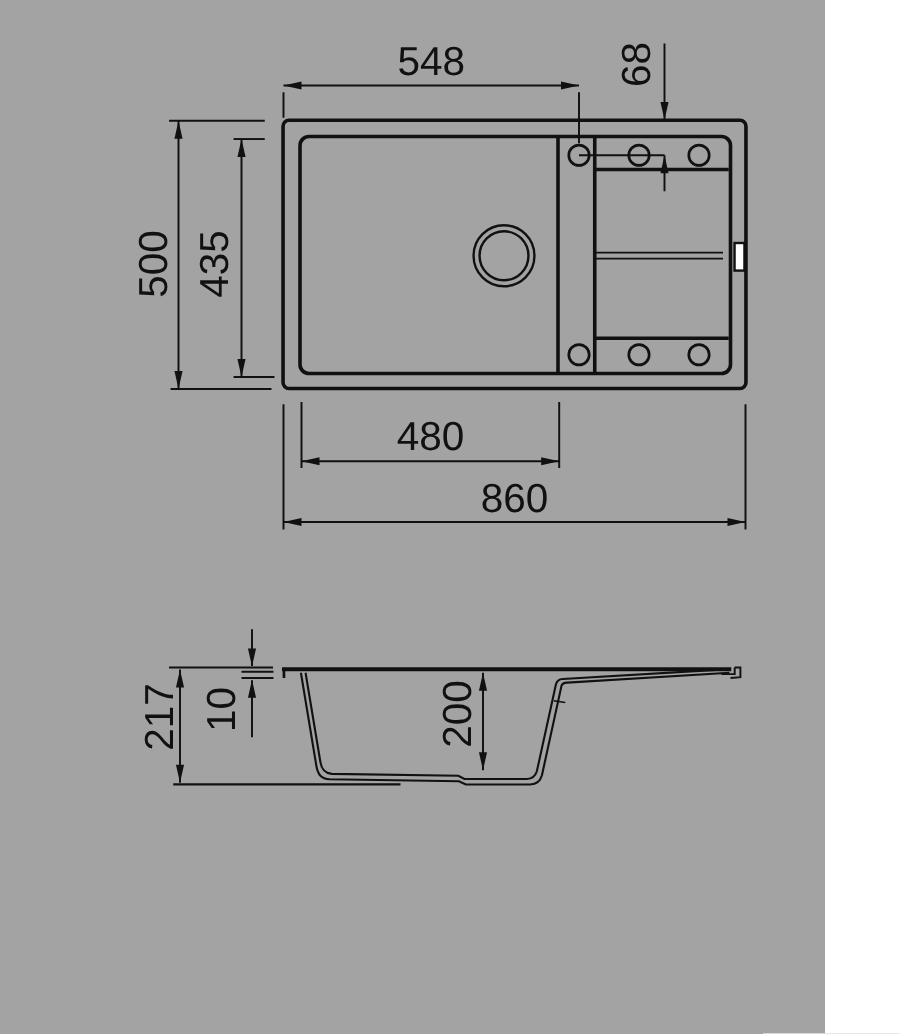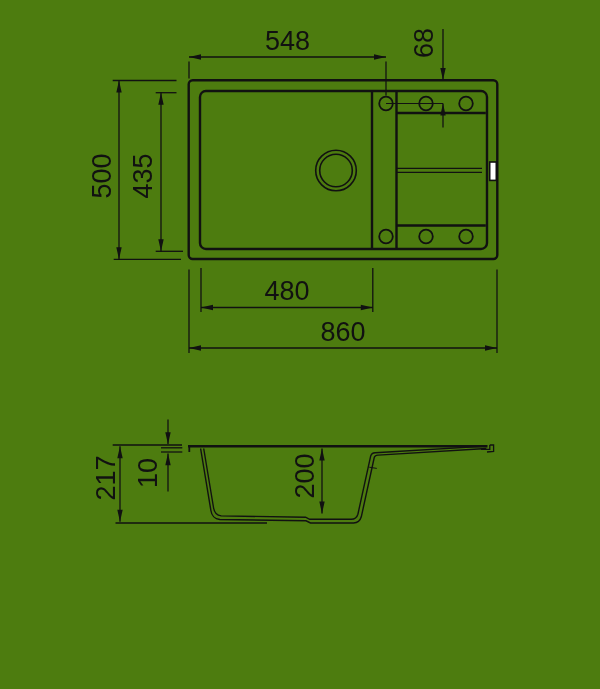--- a/index.html
+++ b/index.html
@@ -1,16 +1,16 @@
 <!DOCTYPE html>
 <html><head>
 <meta charset="utf-8">
 <style>
   html,body{margin:0;padding:0;background:#ffffff;}
-  .stage{position:relative;width:600px;height:689px;background:#4d7c0f;overflow:hidden;}
+  .stage{position:relative;width:550px;height:689px;background:#a3a3a3;overflow:hidden;}
   svg{display:block;}
   text{font-family:"Liberation Sans", sans-serif;font-size:27px;fill:#111;}
   .ln{stroke:#111;fill:none;}
   .ar{fill:#111;stroke:none;}
 </style>
 </head>
 <body>
 
 <div class="stage">
 <svg width="600" height="689" viewBox="0 0 600 689">

